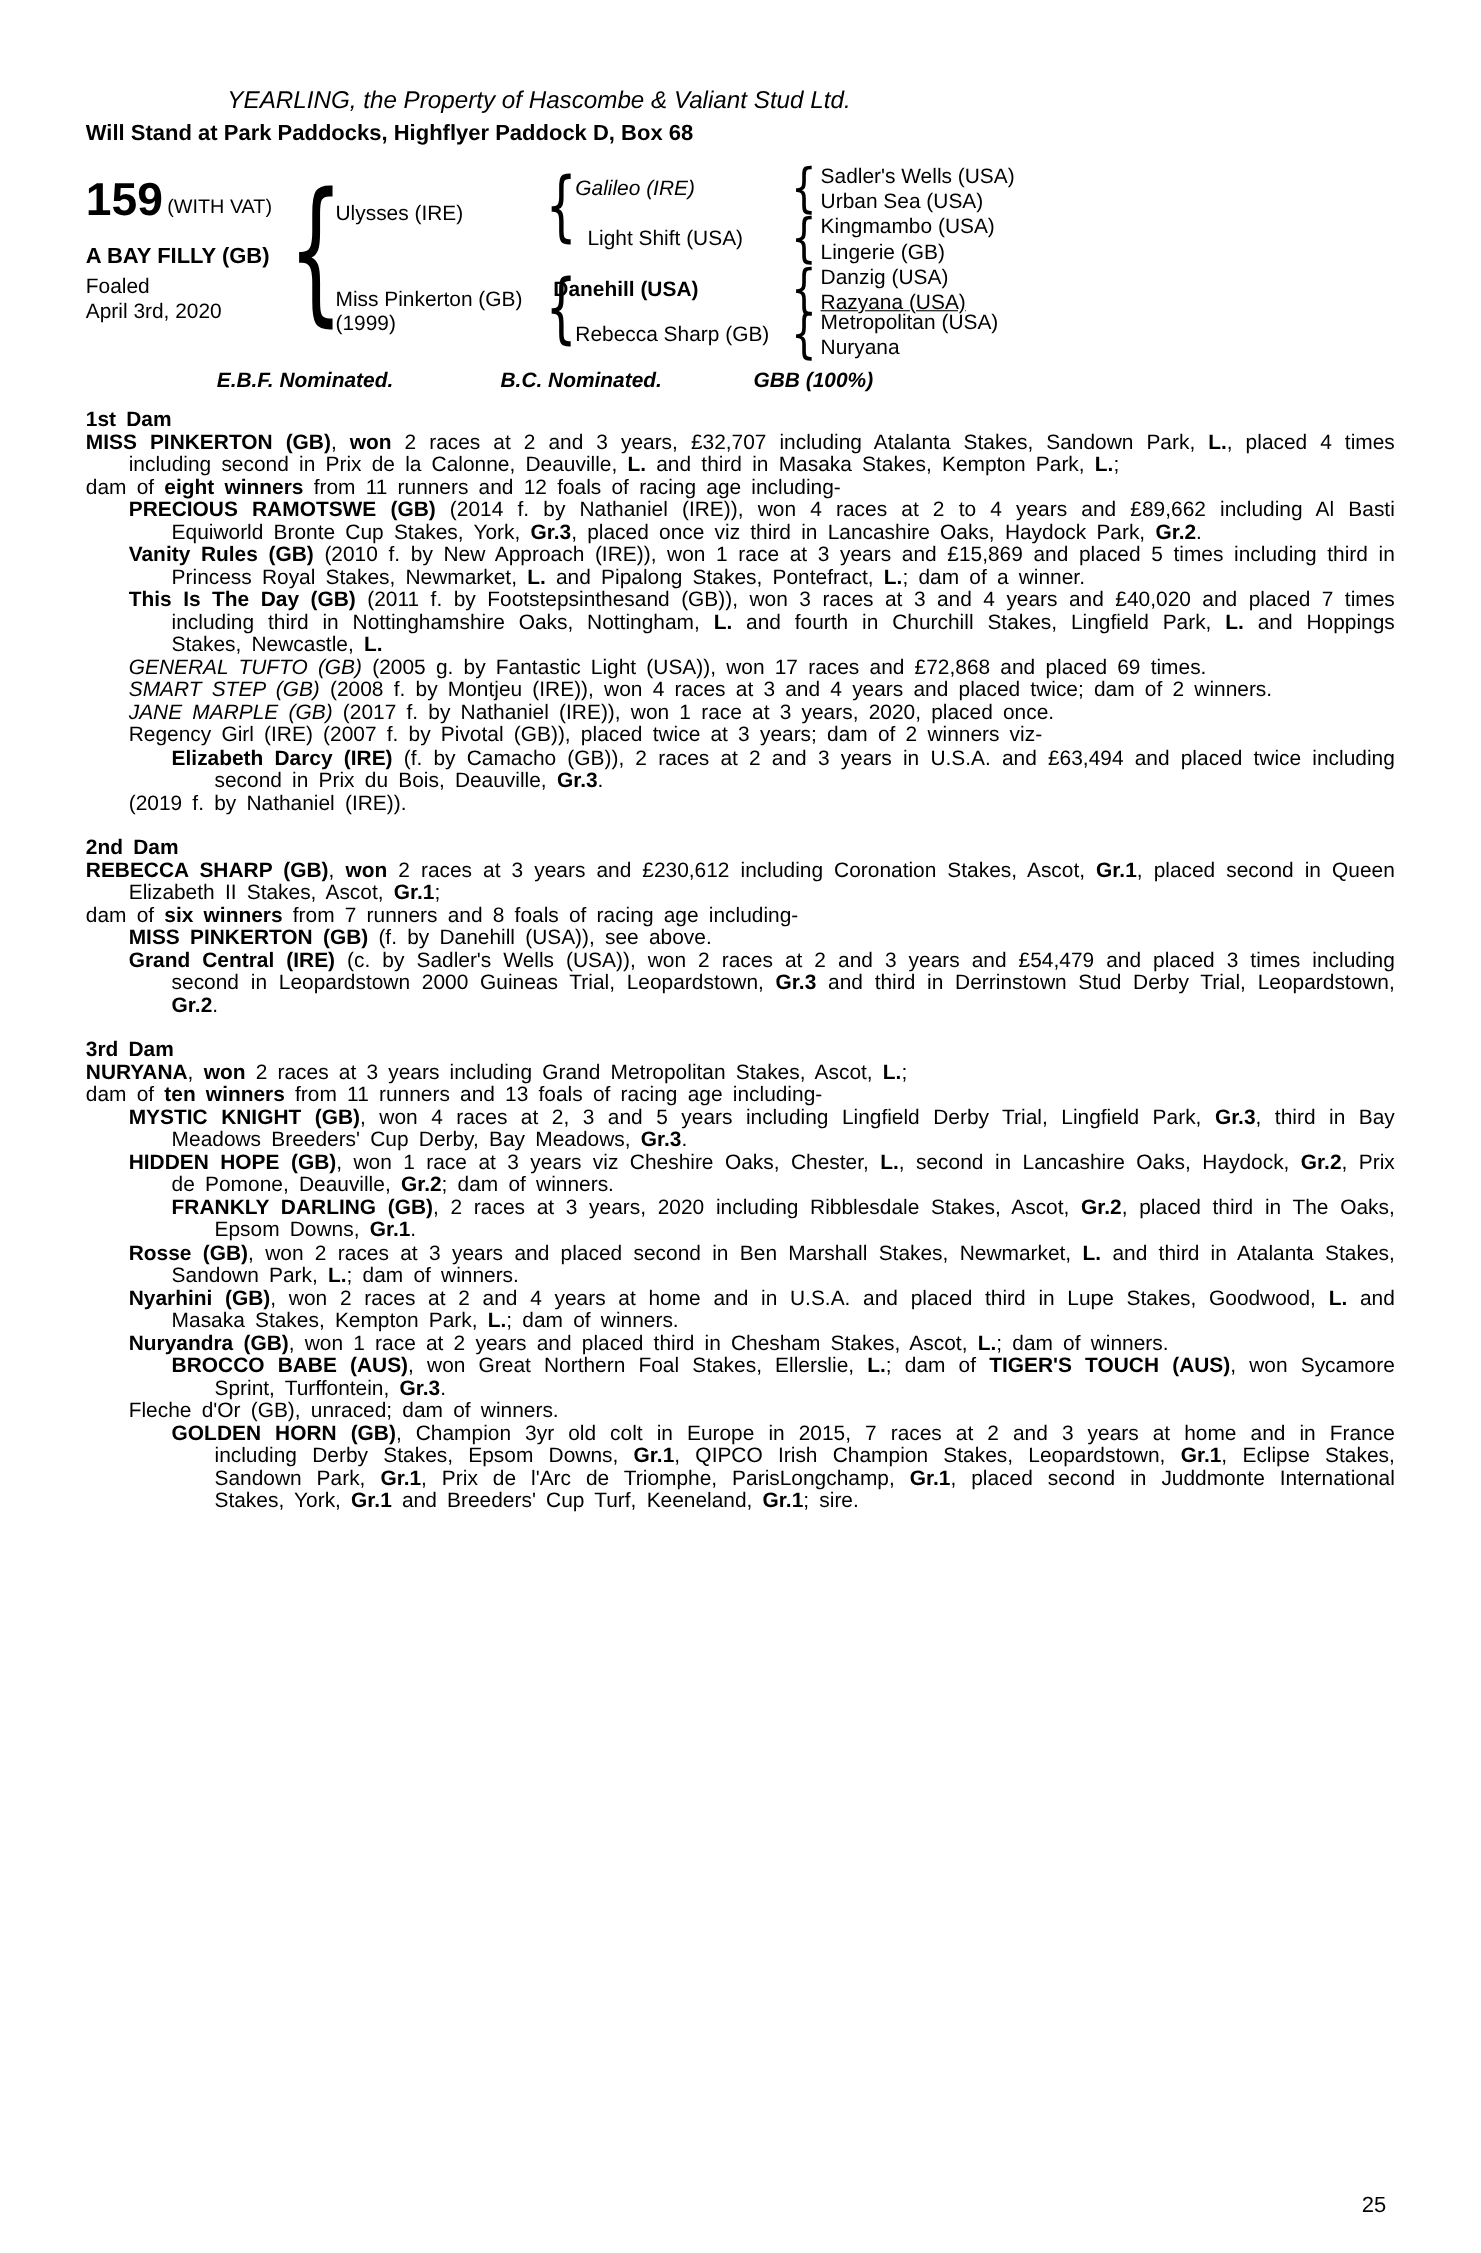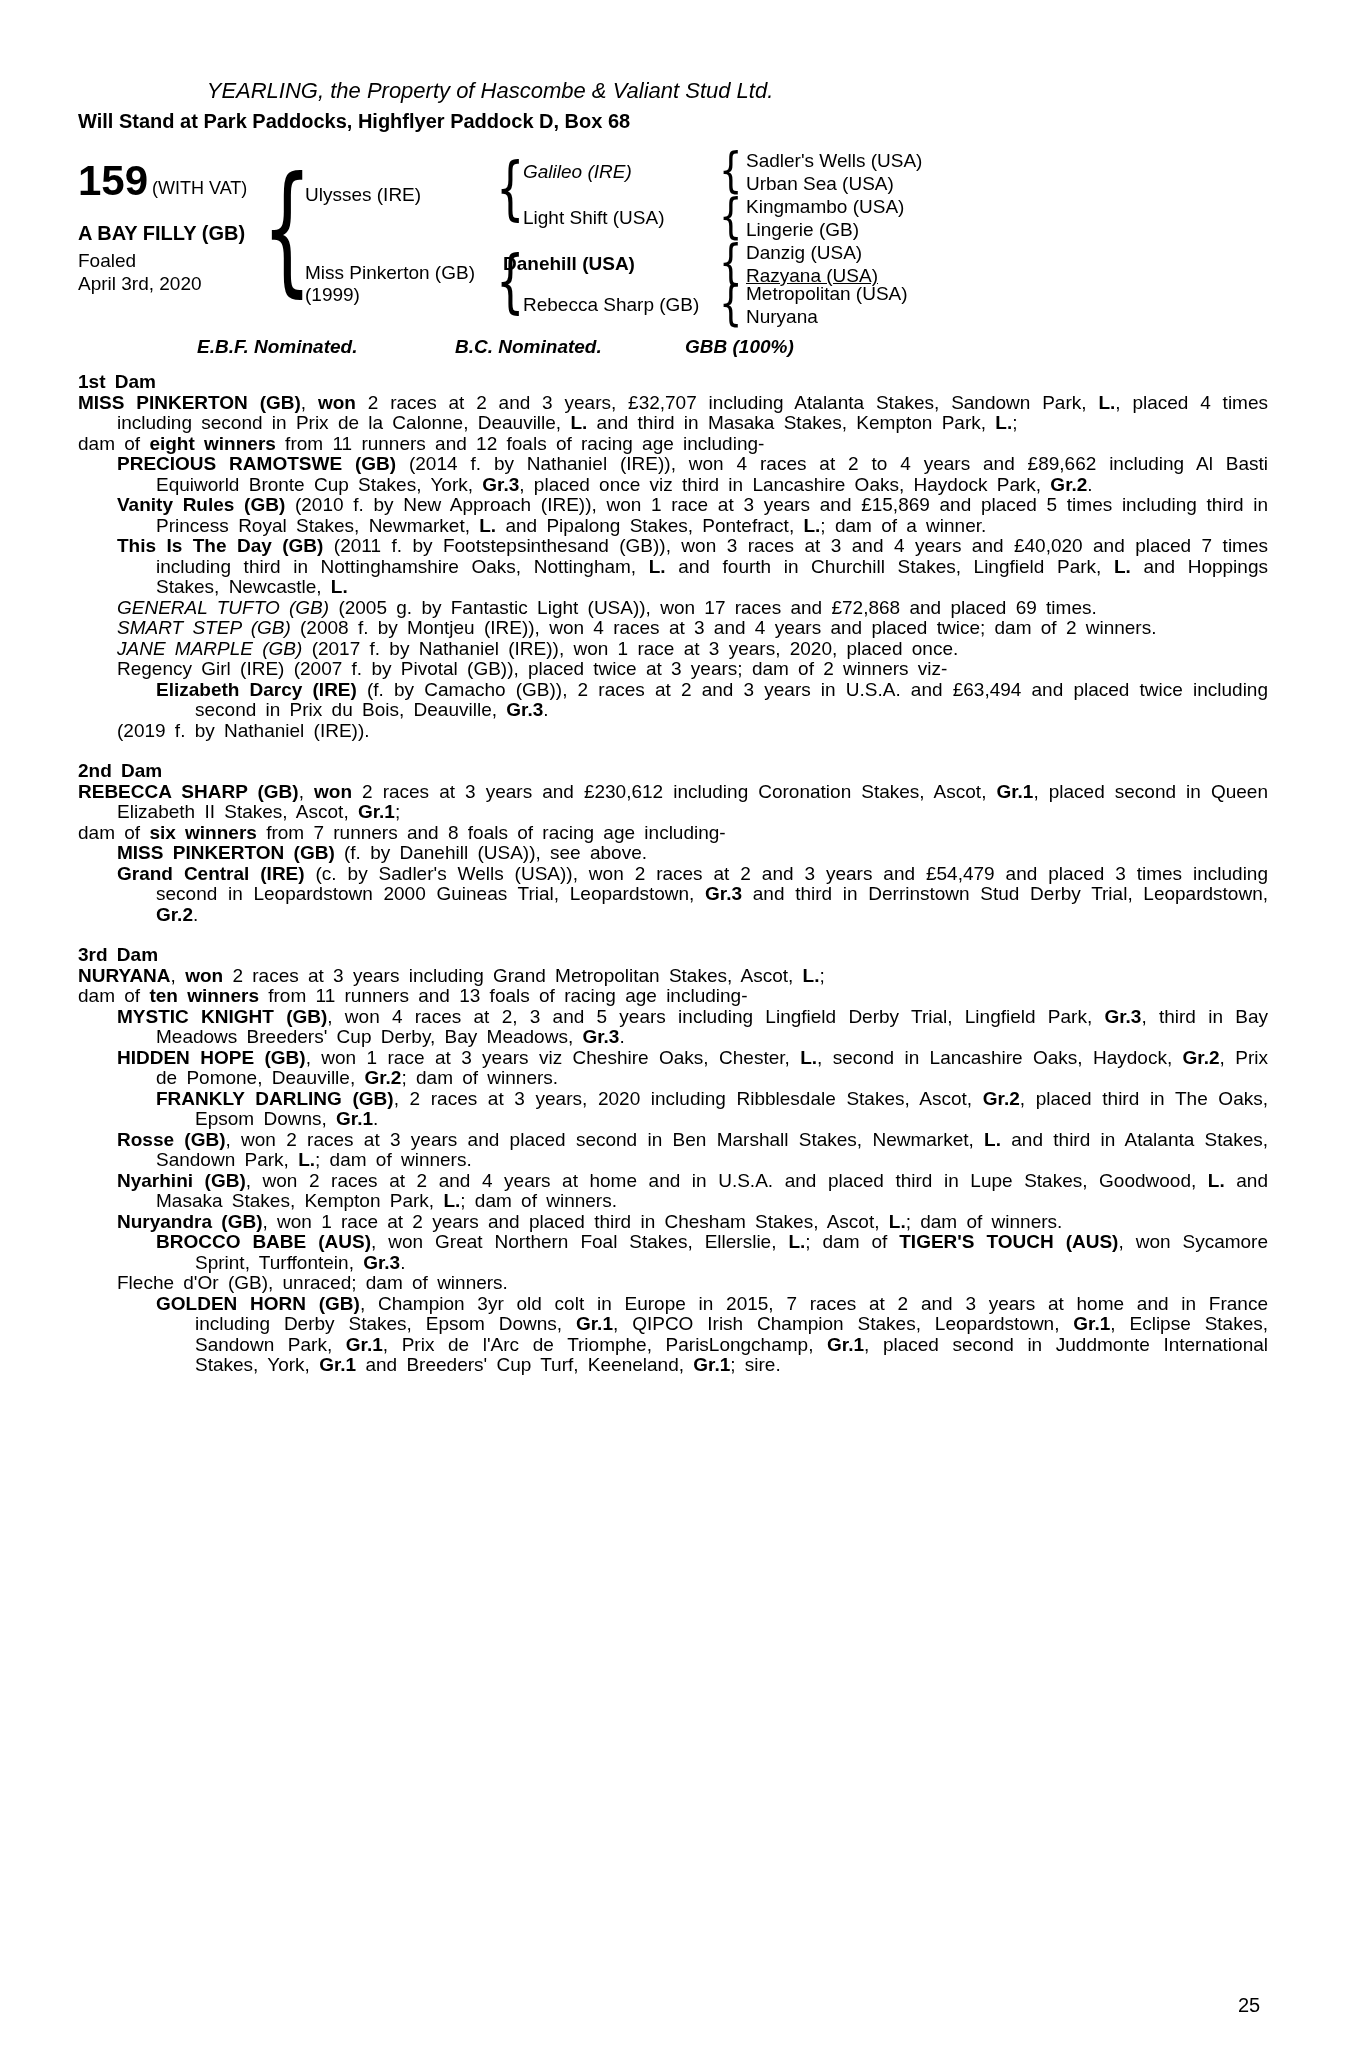--- a/index.html
+++ b/index.html
@@ -73,21 +73,21 @@
 <span class="brace brace-g3 brace-g3a">{</span>
 <span class="brace brace-g3 brace-g3b">{</span>
 <span class="brace brace-g3 brace-g3c">{</span>
 <span class="brace brace-g3 brace-g3d">{</span>
 
 <span class="ped-name" style="top:184px; left:305px;">Ulysses (IRE)</span>
 <span class="ped-name" style="top:262px; left:305px;">Miss Pinkerton (GB)</span>
 <span class="ped-name" style="top:284px; left:305px;">(1999)</span>
 
 <span class="ped-name" style="top:161px; left:523px;font-style:italic;">Galileo (IRE)</span>
-<span class="ped-name" style="top:207px; left:523px;">Light Shift (USA)</span>
+<span class="ped-name" style="top:207px; left:534px;">Light Shift (USA)</span>
 <span class="ped-name" style="top:253px; left:503px;font-weight:bold;">Danehill (USA)</span>
 <span class="ped-name" style="top:294px; left:523px;">Rebecca Sharp (GB)</span>
 
 <span class="ped-name" style="top:150px; left:746px;">Sadler's Wells (USA)</span>
 <span class="ped-name" style="top:173px; left:746px;">Urban Sea (USA)</span>
 <span class="ped-name" style="top:196px; left:746px;">Kingmambo (USA)</span>
 <span class="ped-name" style="top:219px; left:746px;">Lingerie (GB)</span>
 <span class="ped-name" style="top:242px; left:746px;">Danzig (USA)</span>
 <span class="ped-name" style="top:265px; left:746px;text-decoration:underline;">Razyana (USA)</span>
 <span class="ped-name" style="top:283px; left:746px;">Metropolitan (USA)</span>

